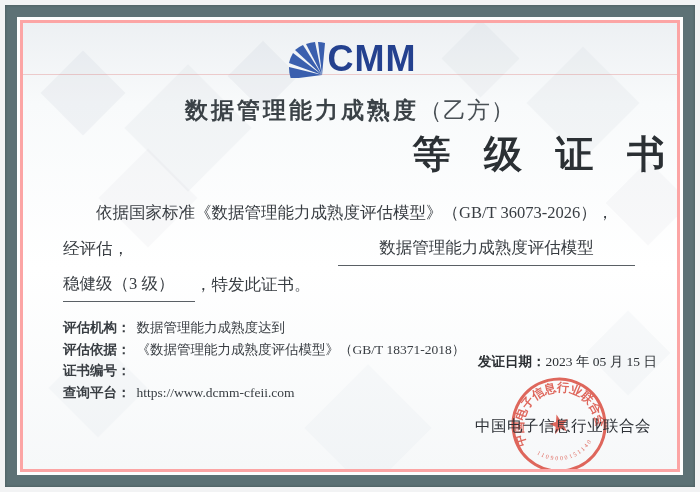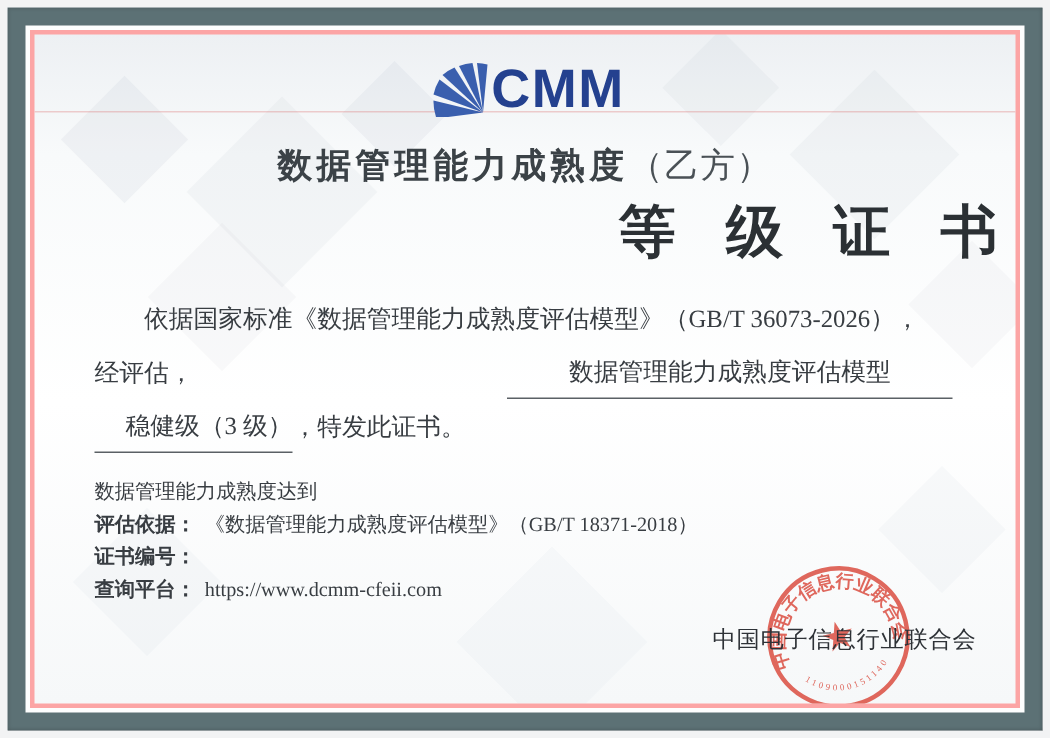--- a/index.html
+++ b/index.html
@@ -59,21 +59,21 @@
             font-size: 38px; font-weight: bold; color: #2b3034; letter-spacing: 12px; }
 
   
   .body-text { position: absolute; top: 172px; left: 40px; width: 576px;
                font-size: 16.5px; color: #383d42; line-height: 35px; }
   .body-line1 { text-indent: 2em; }
   .body-line2 { display: flex; align-items: flex-end; justify-content: space-between; white-space: nowrap; }
   .blank { border-bottom: 1.5px solid #5a6065; }
   .company-blank { width: 297px; text-align: center; margin: 0 4px; }
   .body-line3 { display: flex; align-items: flex-end; white-space: nowrap; }
-  .level-blank { width: 132px; text-align: right; }
+  .level-blank { width: 132px; text-align: left; }
 
   
   .details { position: absolute; top: 294px; left: 40px; font-size: 13.5px; color: #383d42; }
   .detail-row { display: flex; line-height: 21.5px; }
   .detail-label { font-weight: bold; margin-right: 6px; white-space: nowrap; }
   .detail-value { white-space: nowrap; }
 
   
   .dates { position: absolute; top: 327px; left: 455px; font-size: 13.5px; color: #2b2f33; }
   .date-row { line-height: 23px; white-space: nowrap; }
@@ -135,36 +135,40 @@
           <span class="blank company-blank">数据管理能力成熟度评估模型</span>
         </div>
         <div class="body-line3">
           <span class="blank level-blank">稳健级（3 级）</span>
           <span>，特发此证书。</span>
         </div>
       </div>
 
       <div class="details">
         <div class="detail-row">
+          <span class="detail-label">评估机构：</span>
           <span class="detail-value">数据管理能力成熟度达到</span>
         </div>
         <div class="detail-row">
           <span class="detail-label">评估依据：</span>
           <span class="detail-value">《数据管理能力成熟度评估模型》（GB/T 18371-2018）</span>
         </div>
         <div class="detail-row">
           <span class="detail-label">证书编号：</span>
         </div>
         <div class="detail-row">
           <span class="detail-label">查询平台：</span>
           <span class="detail-value">https://www.dcmm-cfeii.com</span>
         </div>
       </div>
 
       <div class="dates">
+        <div class="date-row">
+          <span class="date-label">发证日期：</span><span>2023 年 05 月 15 日</span>
+        </div>
       </div>
 
       <div class="seal">
         <svg width="100" height="100" viewBox="0 0 100 100">
           <defs>
             <path id="sealTopArc" d="M 14 62 A 37 37 0 1 1 86 62" fill="none"></path>
             <path id="sealBottomArc" d="M 12 55 A 39 39 0 0 0 88 55" fill="none"></path>
           </defs>
           <circle cx="50" cy="50" r="46" fill="none" stroke="#d9473a" stroke-width="3"></circle>
           <text font-size="12" fill="#d9473a" font-weight="bold">

